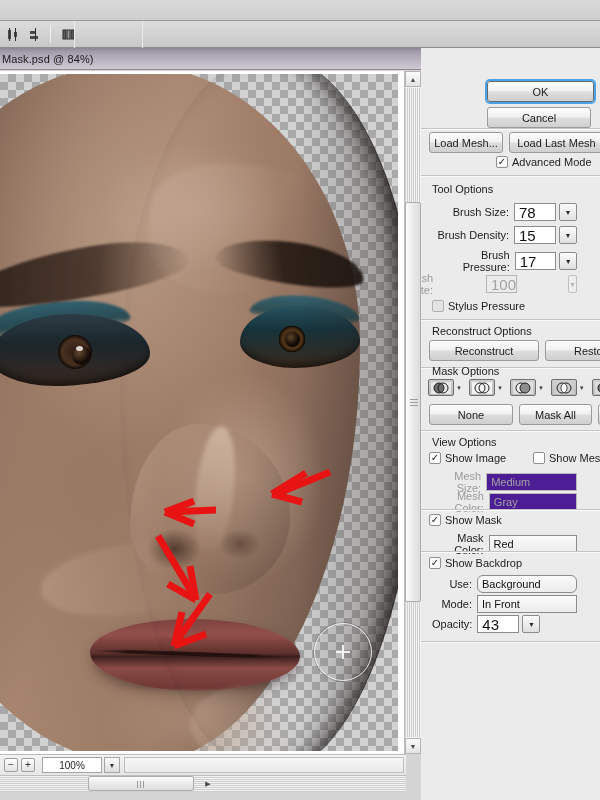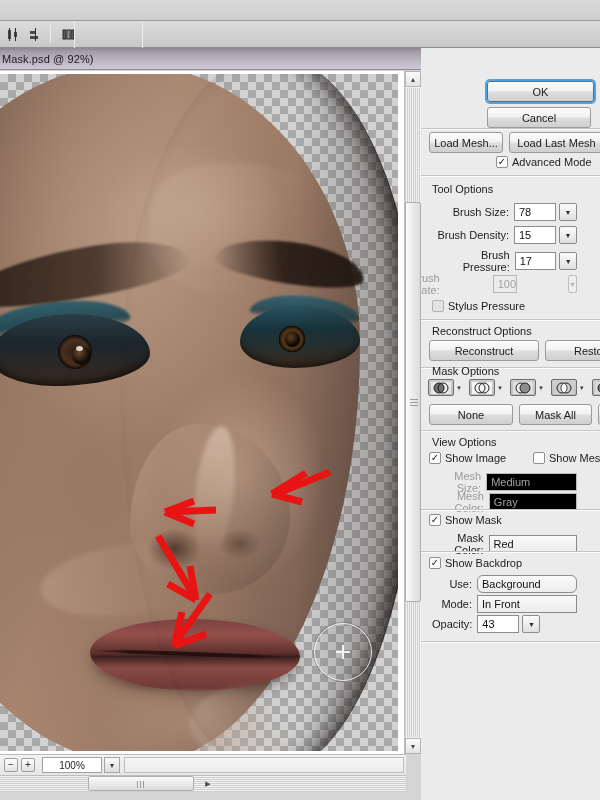--- a/index.html
+++ b/index.html
@@ -339,38 +339,38 @@
 
   .grp-title {
     position: absolute; font-size: 11px; color: #1c1c1c; font-weight: normal;
   }
 
   .fld-row { position: absolute; display: flex; align-items: center; }
   .fld-label { font-size: 11px; color: #1c1c1c; text-align: right; }
   .fld-label.dis { color: #9a9a9a; }
   .num-input {
     width: 42px; height: 18px; background: #fff; border: 1px solid #8c8c8c;
-    font-size: 11px; color: #101010; display: flex; align-items: center; padding-left: 4px;
+    font-size: 15px; color: #101010; display: flex; align-items: center; padding-left: 4px;
     margin-left: 5px;
   }
   .num-input.dis { background: #ececec; border-color:#b6b6b6; color:#a3a3a3; }
   .spin {
     width: 18px; height: 18px; margin-left: 3px;
     background: linear-gradient(#fbfbfb,#e0e0e0);
     border: 1px solid #8c8c8c; border-radius: 2px;
     display:flex;align-items:center;justify-content:center; font-size:7px; color:#2c2c2c;
   }
   .spin.dis { background:#ededed; border-color:#bfbfbf; color:#b5b5b5; }
 
   .txt-input {
     height: 18px; background: linear-gradient(#fafafa,#ececec);
     border: 1px solid #8c8c8c; font-size: 11px; color: #101010;
     display: flex; align-items: center; padding-left: 4px; margin-left: 5px;
   }
-  .txt-input.dis { background:#000000; border-color:#bababa; color:#a2a2a2; }
+  .txt-input.dis { background:#4c1d95; border-color:#bababa; color:#a2a2a2; }
 
   .maskicons { position: absolute; left: 7px; top: 331px; display: flex; gap: 7px; }
   .mi-wrap { display:flex; align-items:center; }
   .mi {
     width: 26px; height: 17px;
     background: linear-gradient(#cfcfcf,#bbbbbb);
     border: 1px solid #6f6f6f; border-radius: 2px;
     display:flex; align-items:center; justify-content:center;
   }
   .mi-cheap { font-size:6px; color:#3f3f3f; margin-left:2px; }
@@ -406,21 +406,21 @@
         <rect x="2" y="3" width="3" height="9" fill="#5a5a5a" stroke="#2e2e2e" stroke-width="1"></rect>
         <rect x="6" y="3" width="3" height="9" fill="#9a9a9a" stroke="#2e2e2e" stroke-width="1"></rect>
         <rect x="10" y="3" width="3" height="9" fill="#5a5a5a" stroke="#2e2e2e" stroke-width="1"></rect>
       </svg>
     </div>
     <div class="opt-divider"></div>
     <div class="opt-divider2"></div>
   </div>
 
   <div class="doc-titlebar">
-    <span class="doc-title">Mask.psd @ 92%)</span>
+    <span class="doc-title">Mask.psd @ 84%)</span>
   </div>
 
   <div class="canvas-wrap">
     <div class="canvas-inner">
       <div class="portrait">
         <div class="face-mass"></div>
         <div class="smear2"></div>
         <div class="fore-hi"></div>
         <div class="shadow-l-eye"></div>
         <div class="shadow-r-eye"></div>

